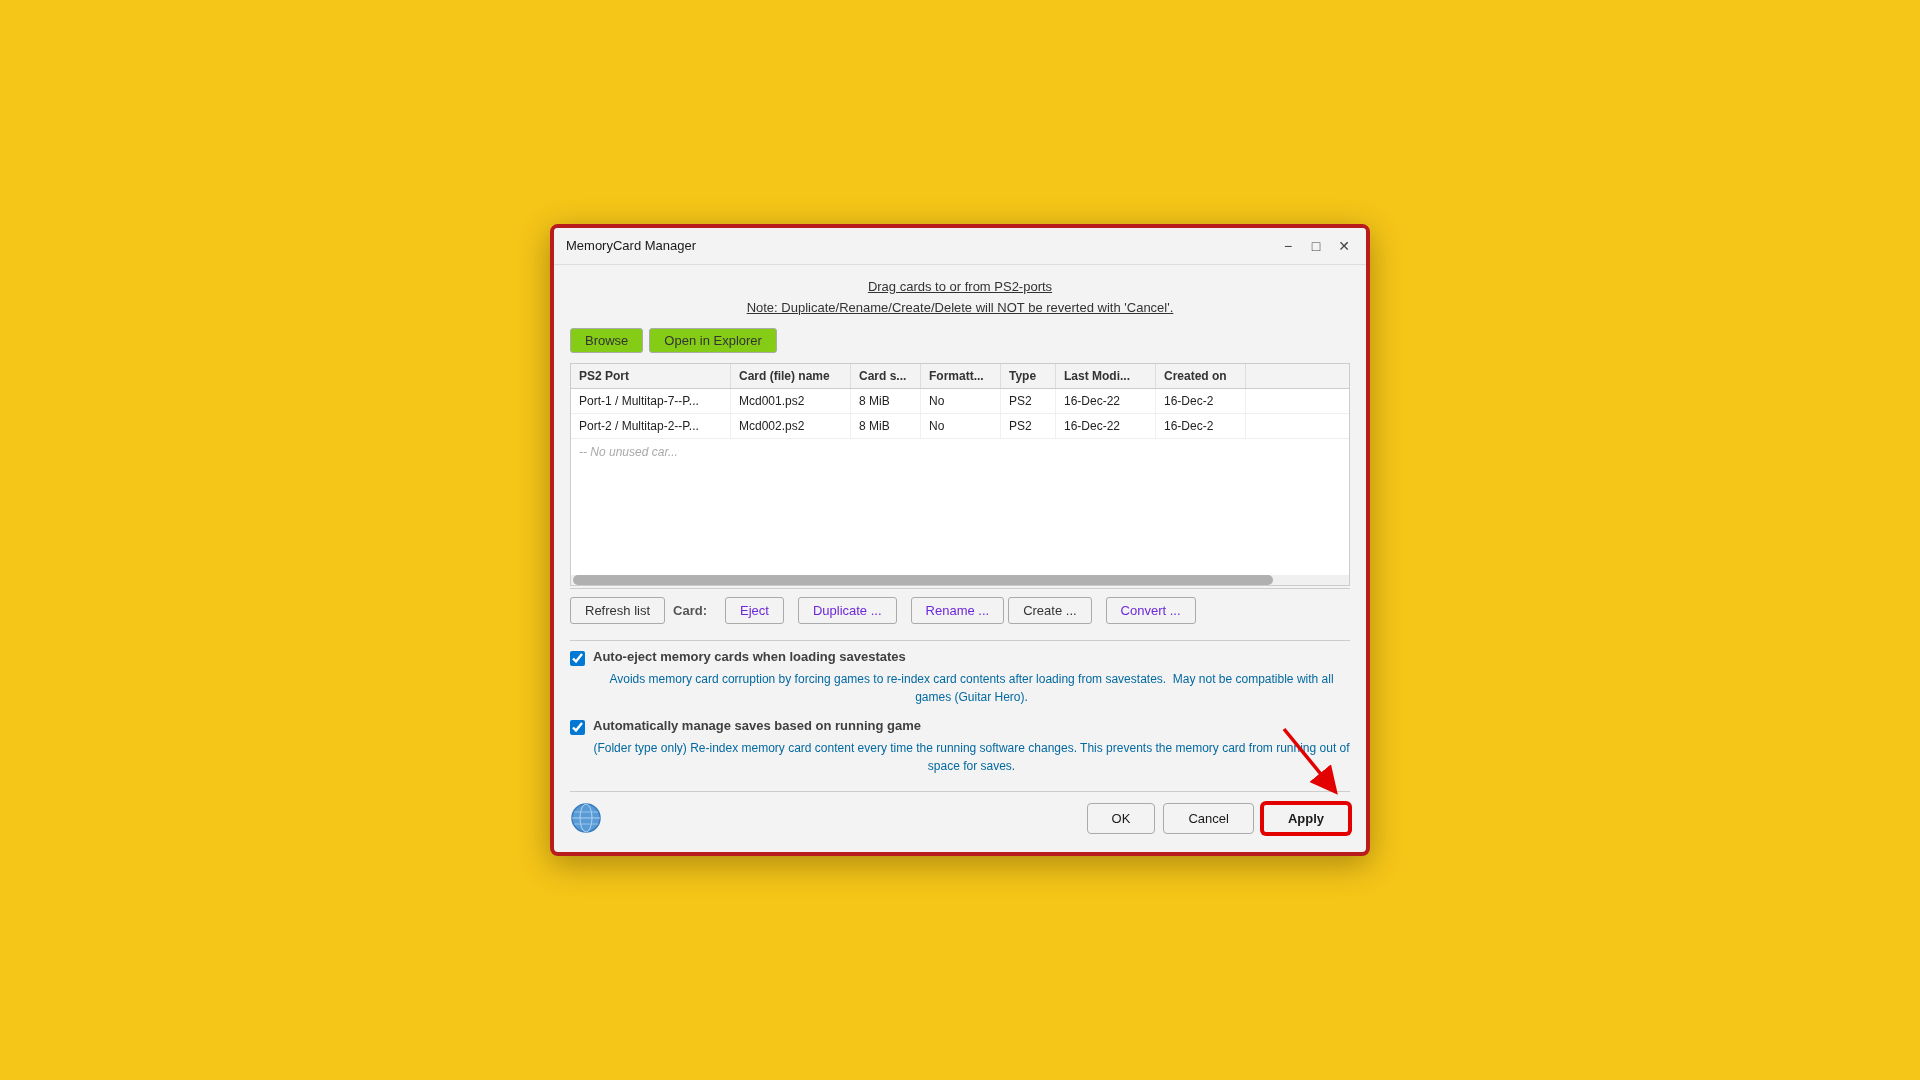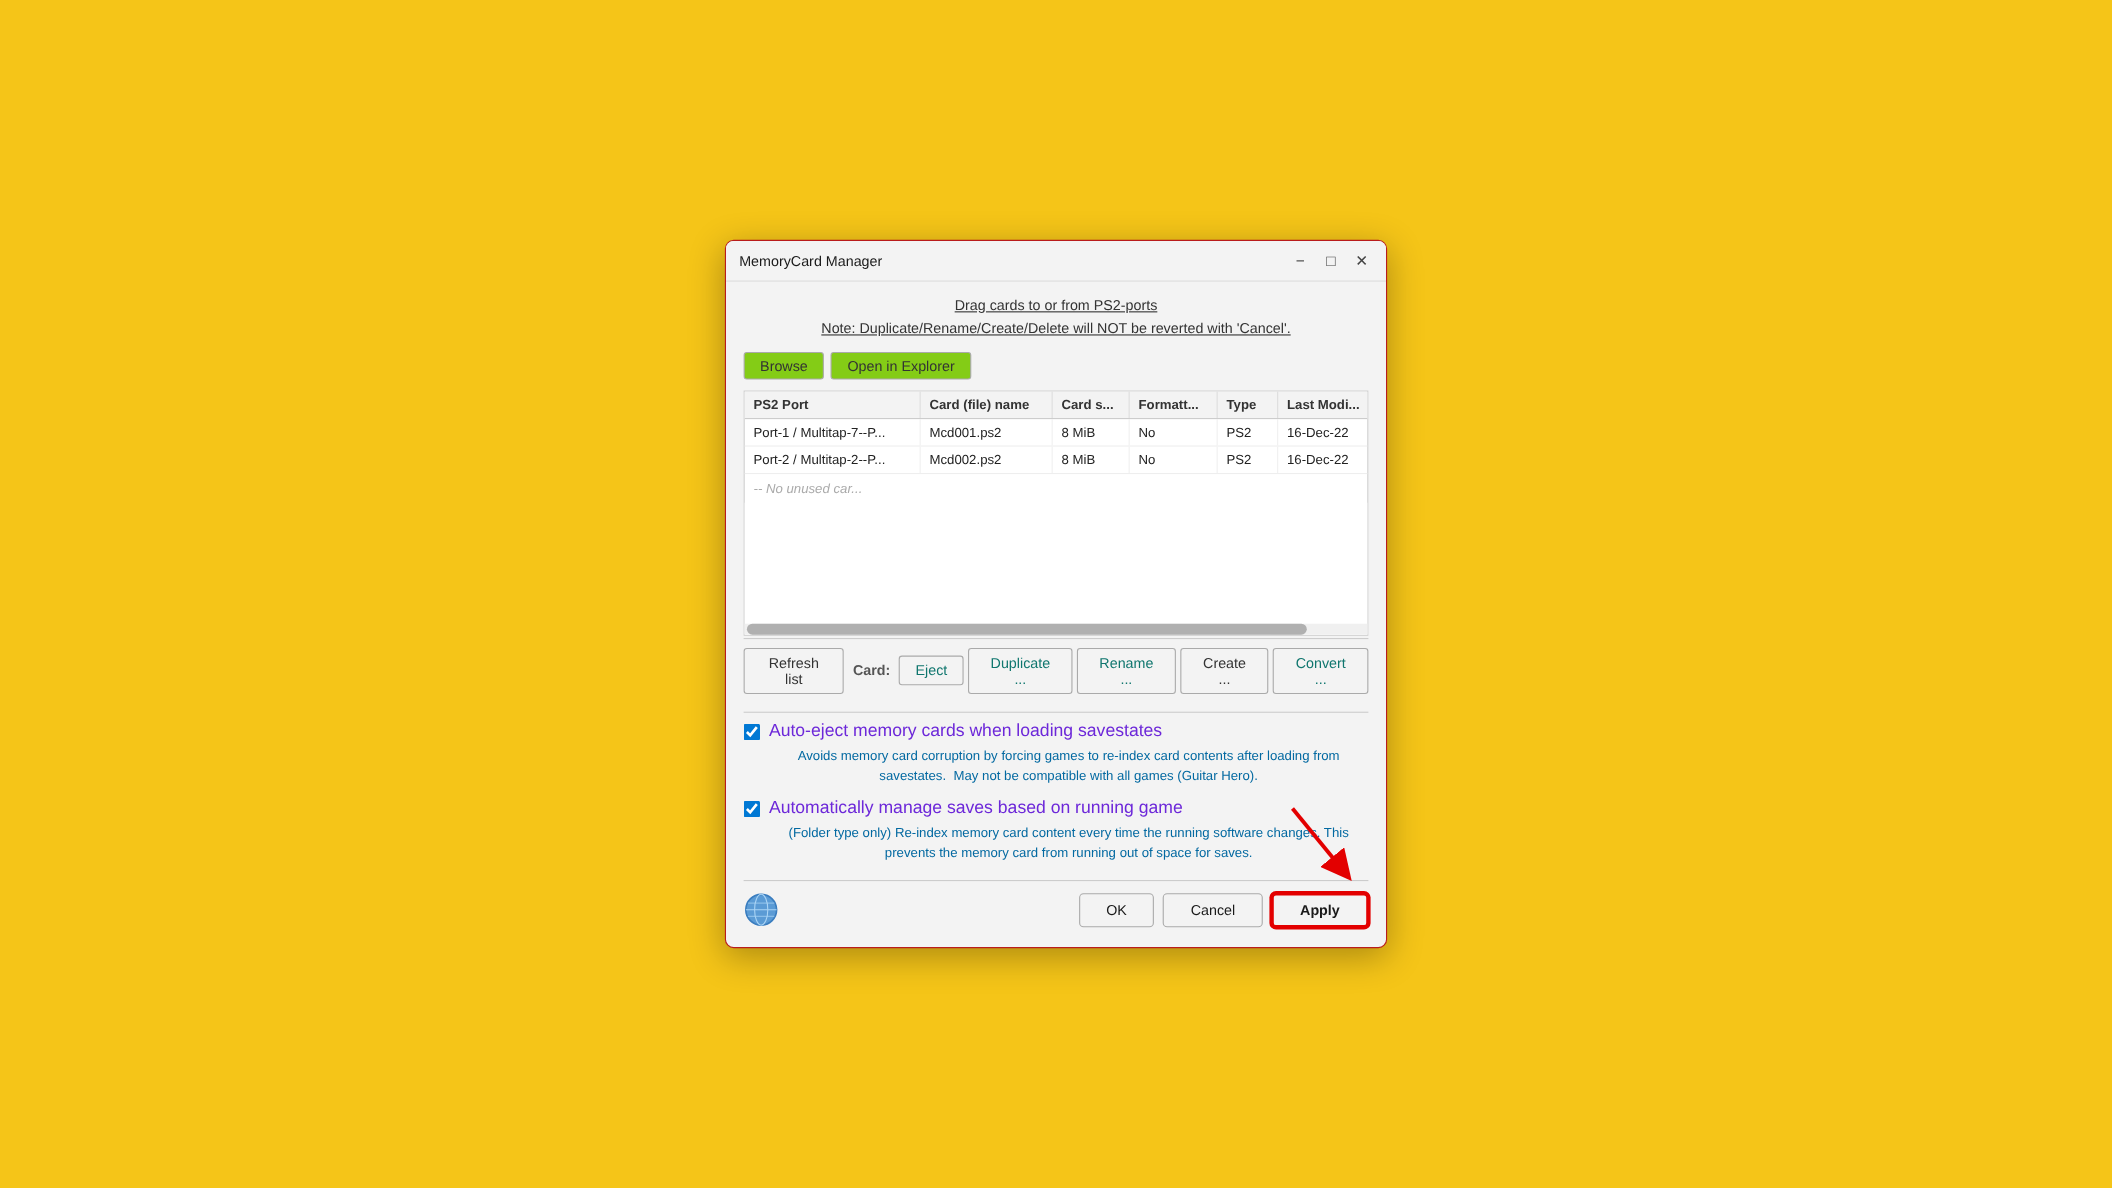--- a/index.html
+++ b/index.html
@@ -7,23 +7,23 @@
       width: 1920px;
       height: 1080px;
       background-color: #F5C518;
       display: flex;
       align-items: center;
       justify-content: center;
       font-family: 'Segoe UI', Tahoma, Geneva, Verdana, sans-serif;
       font-size: 13px;
     }
     .window {
-      width: 602px;
-      background: #F3F3F3;
-      border: 1px solid #b91c1c;
+      width: 820px;
+      background: #F3F3F3;
+      border: 4px solid #b91c1c;
       border-radius: 8px;
       box-shadow: 0 8px 32px rgba(0,0,0,0.3);
       overflow: hidden;
     }
     .title-bar {
       background: #F3F3F3;
       padding: 8px 12px;
       display: flex;
       align-items: center;
       justify-content: space-between;
@@ -156,22 +156,23 @@
     .tool-btn {
       padding: 5px 14px;
       border: 1px solid #aaa;
       background: #F3F3F3;
       border-radius: 3px;
       cursor: pointer;
       font-size: 13px;
       color: #333;
     }
     .tool-btn.disabled {
-      color: #0f766e;
+      color: #6d28d9;
       cursor: default;
+      margin-left: 10px;
     }
     .tool-label {
       font-size: 13px;
       color: #555;
       padding: 5px 4px;
       font-weight: bold;
     }
     .divider {
       border: none;
       border-top: 1px solid #ccc;
@@ -186,23 +187,23 @@
       gap: 8px;
       margin-bottom: 4px;
     }
     .checkbox-row input[type=checkbox] {
       margin-top: 2px;
       accent-color: #0078D4;
       width: 15px;
       height: 15px;
     }
     .checkbox-label {
-      font-size: 16px;
-      font-weight: 400;
-      color: #6d28d9;
+      font-size: 13px;
+      font-weight: 700;
+      color: #404040;
     }
     .checkbox-desc {
       margin-left: 23px;
       font-size: 12px;
       color: #0369a1;
       line-height: 1.5;
       margin-bottom: 12px;
       text-align: center;
     }
     .footer {

